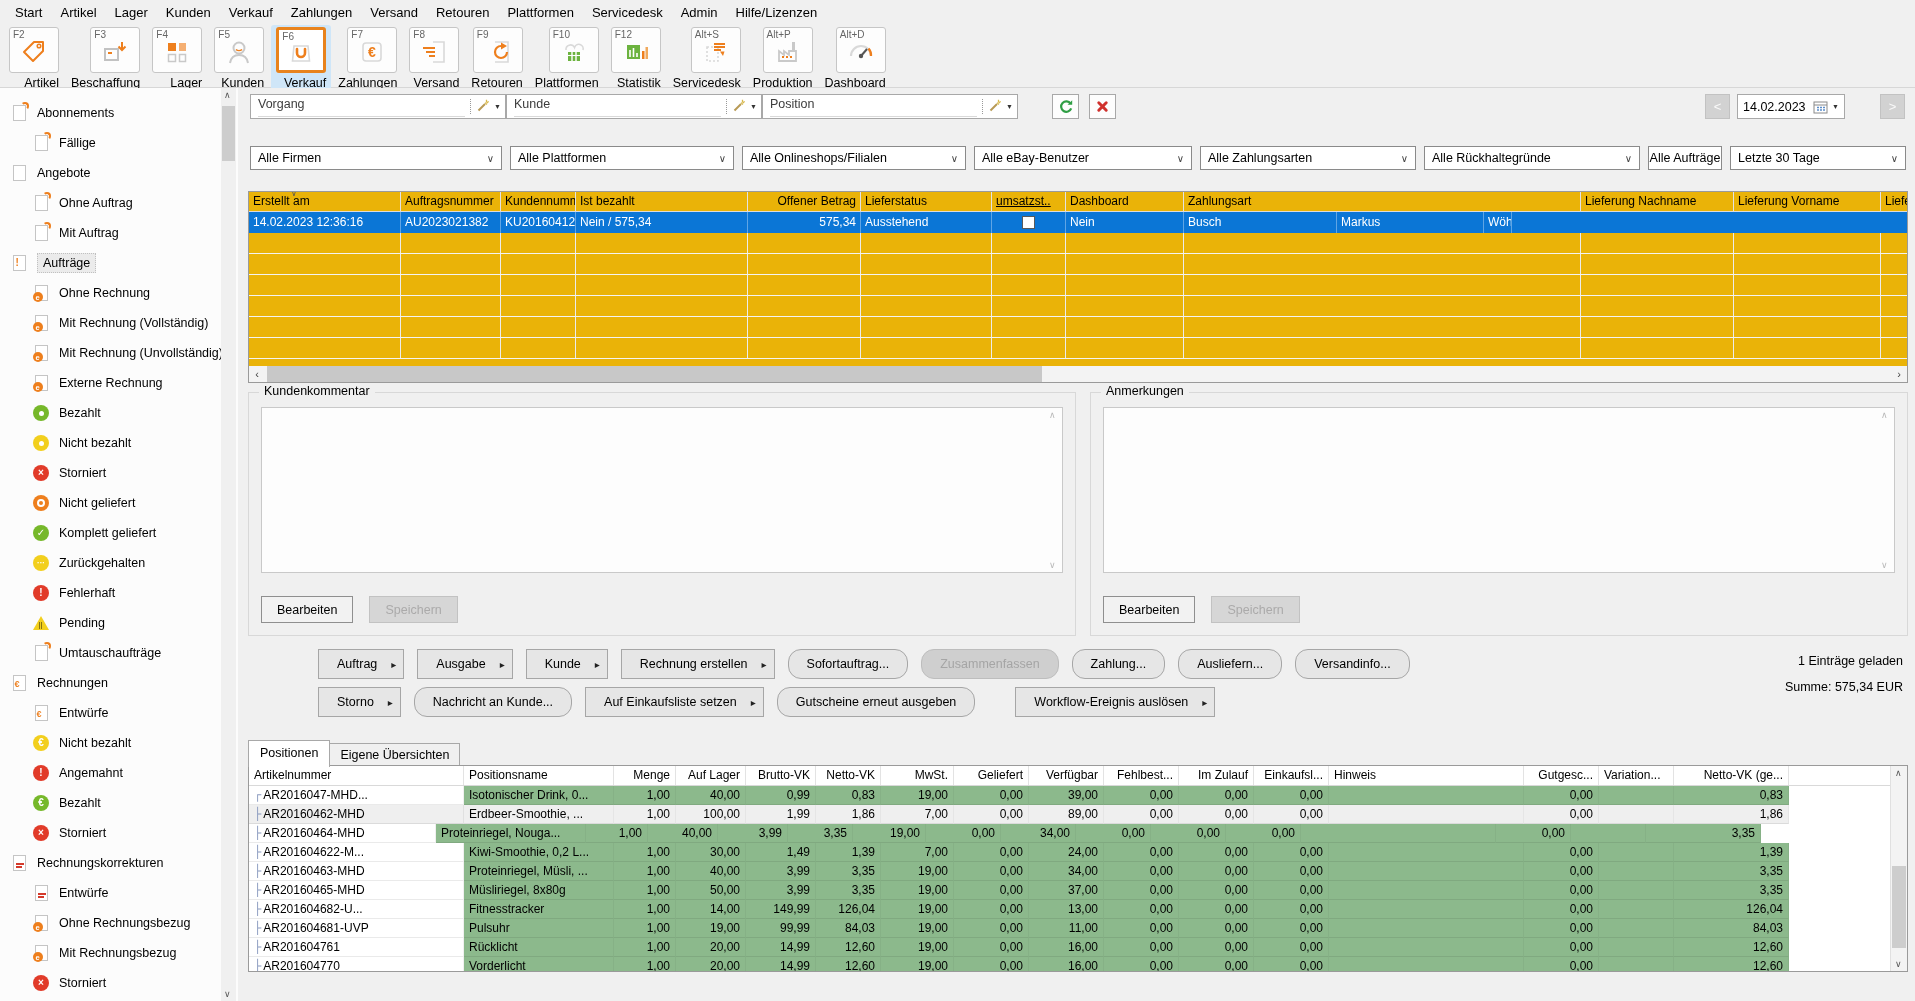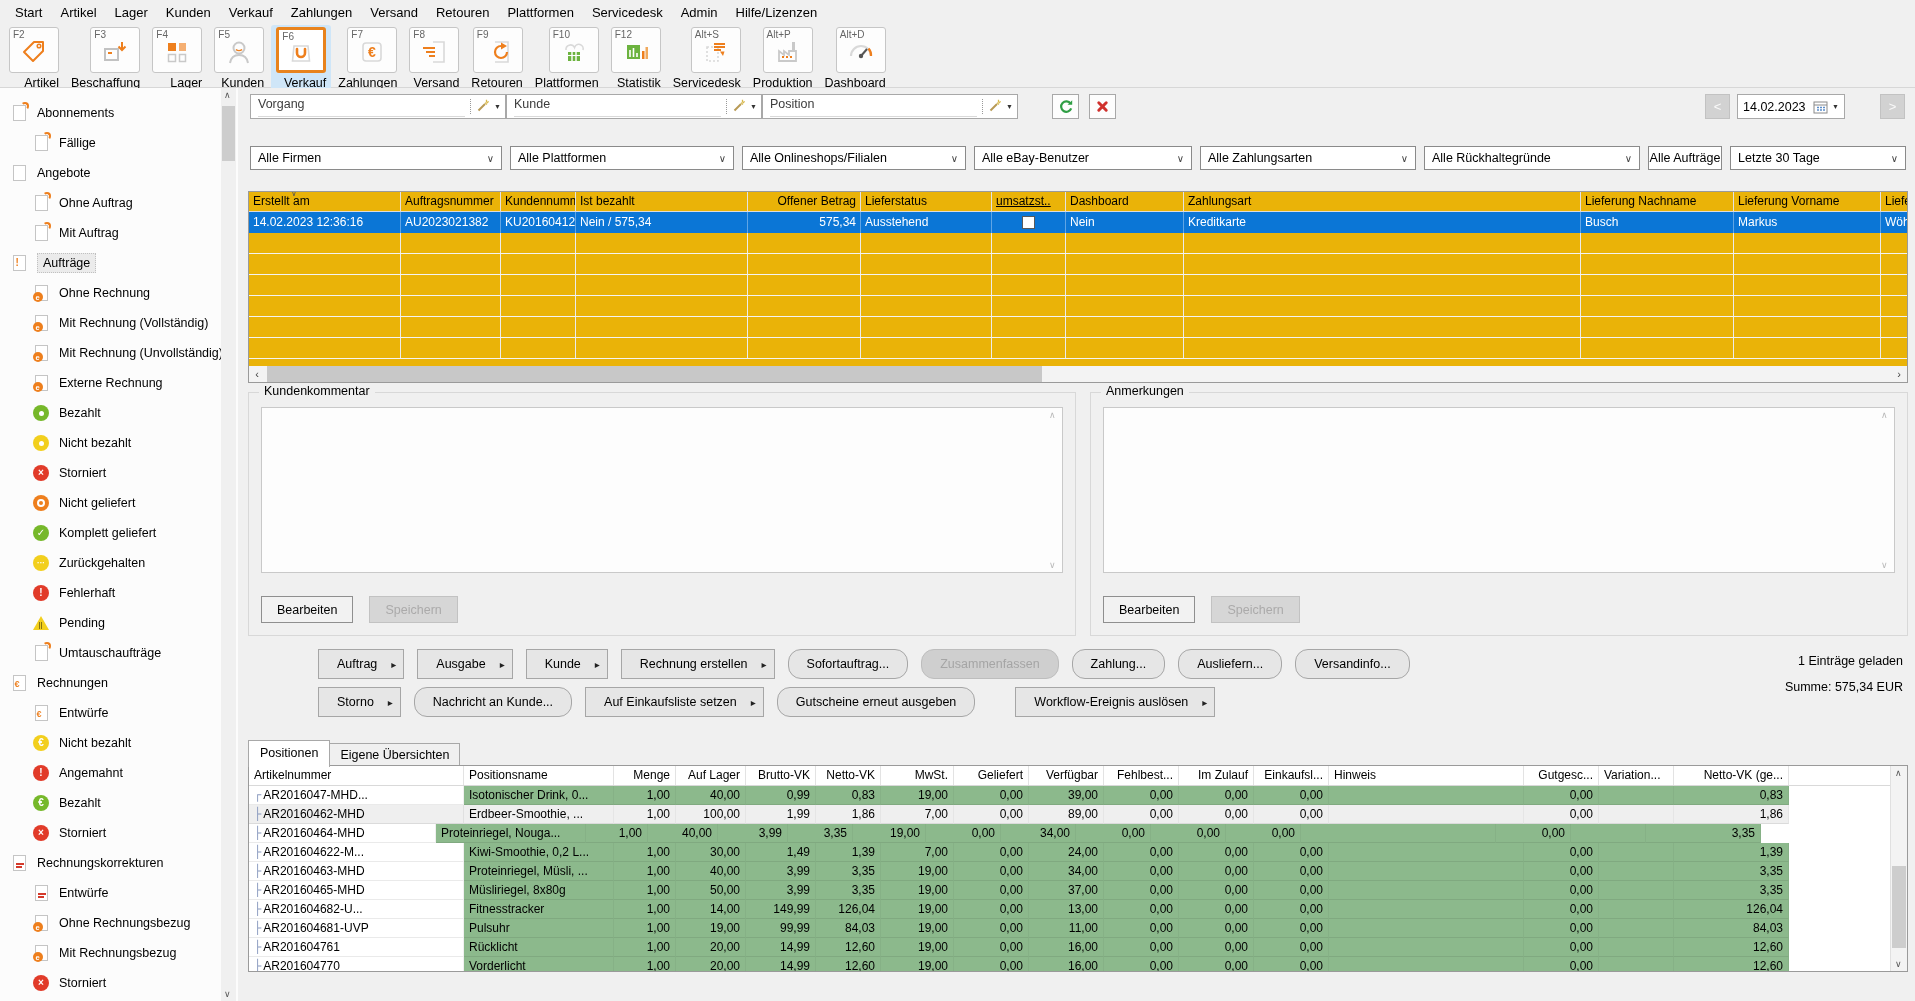--- a/index.html
+++ b/index.html
@@ -648,21 +648,20 @@
           <div class="oc" style="width: 152px;">14.02.2023 12:36:16</div>
           <div class="oc" style="width: 100px;">AU2023021382</div>
           <div class="oc" style="width: 75px;">KU20160412</div>
           <div class="oc" style="width: 172px;">Nein / 575,34</div>
           <div class="oc r" style="width: 113px;">575,34</div>
           <div class="oc" style="width: 131px;">Ausstehend</div>
           <div class="oc ctr" style="width: 74px;">
             <span class="chk"></span>
           </div>
           <div class="oc" style="width: 118px;">Nein</div>
-          <div class="oc" style="width: 397px;">Kreditkarte</div>
           <div class="oc" style="width: 153px;">Busch</div>
           <div class="oc" style="width: 147px;">Markus</div>
           <div class="oc" style="width: 28px;">Wöh</div>
         </div>
         <div class="orow empty">
           <div class="oc" style="width: 152px;"></div>
           <div class="oc" style="width: 100px;"></div>
           <div class="oc" style="width: 75px;"></div>
           <div class="oc" style="width: 172px;"></div>
           <div class="oc" style="width: 113px;"></div>

